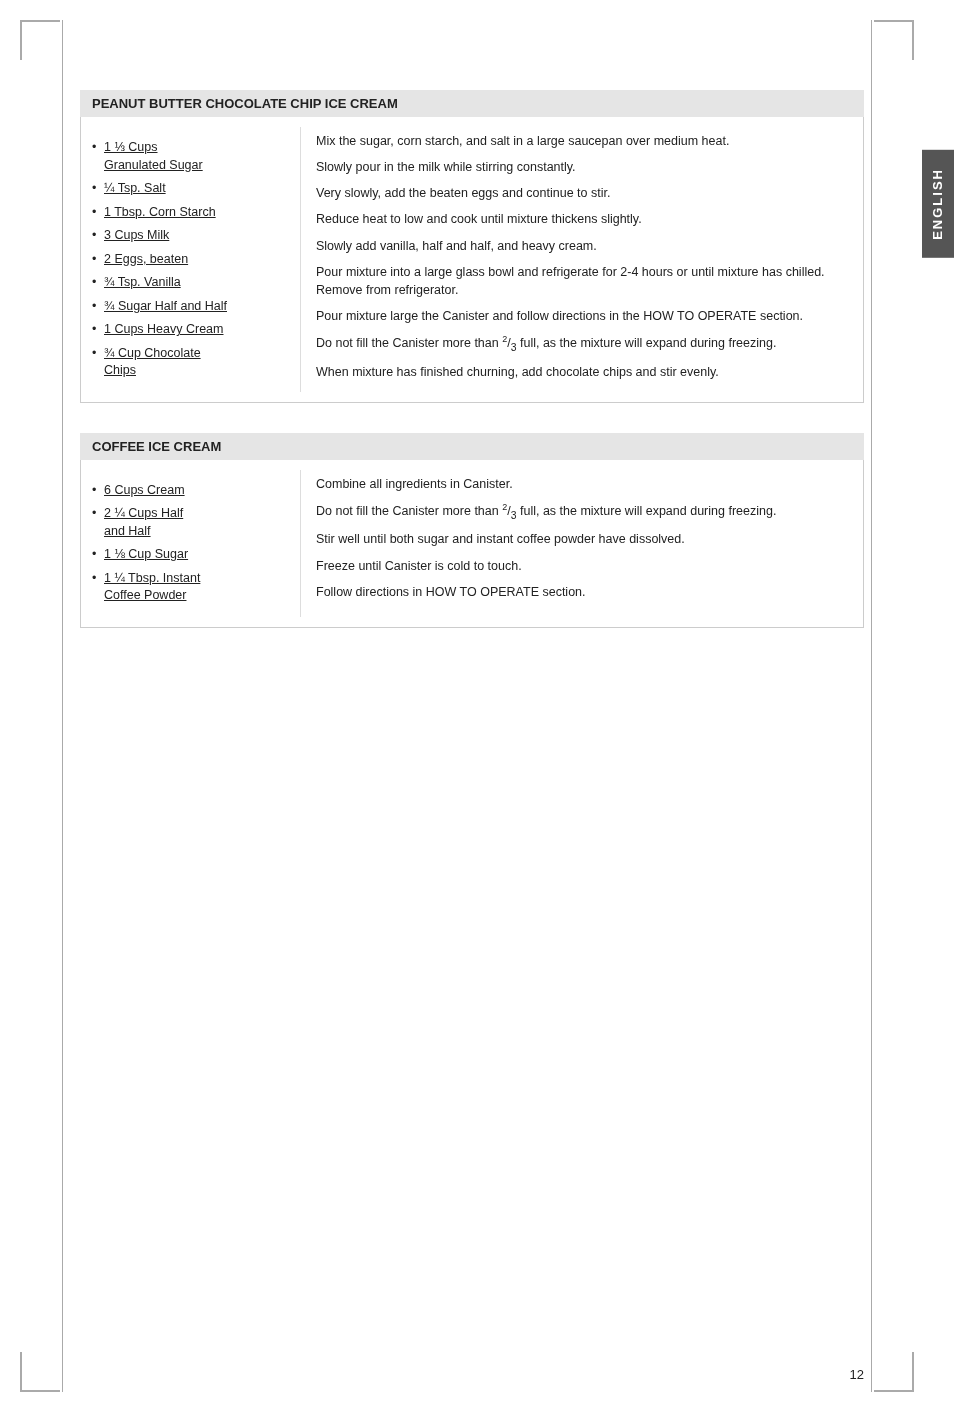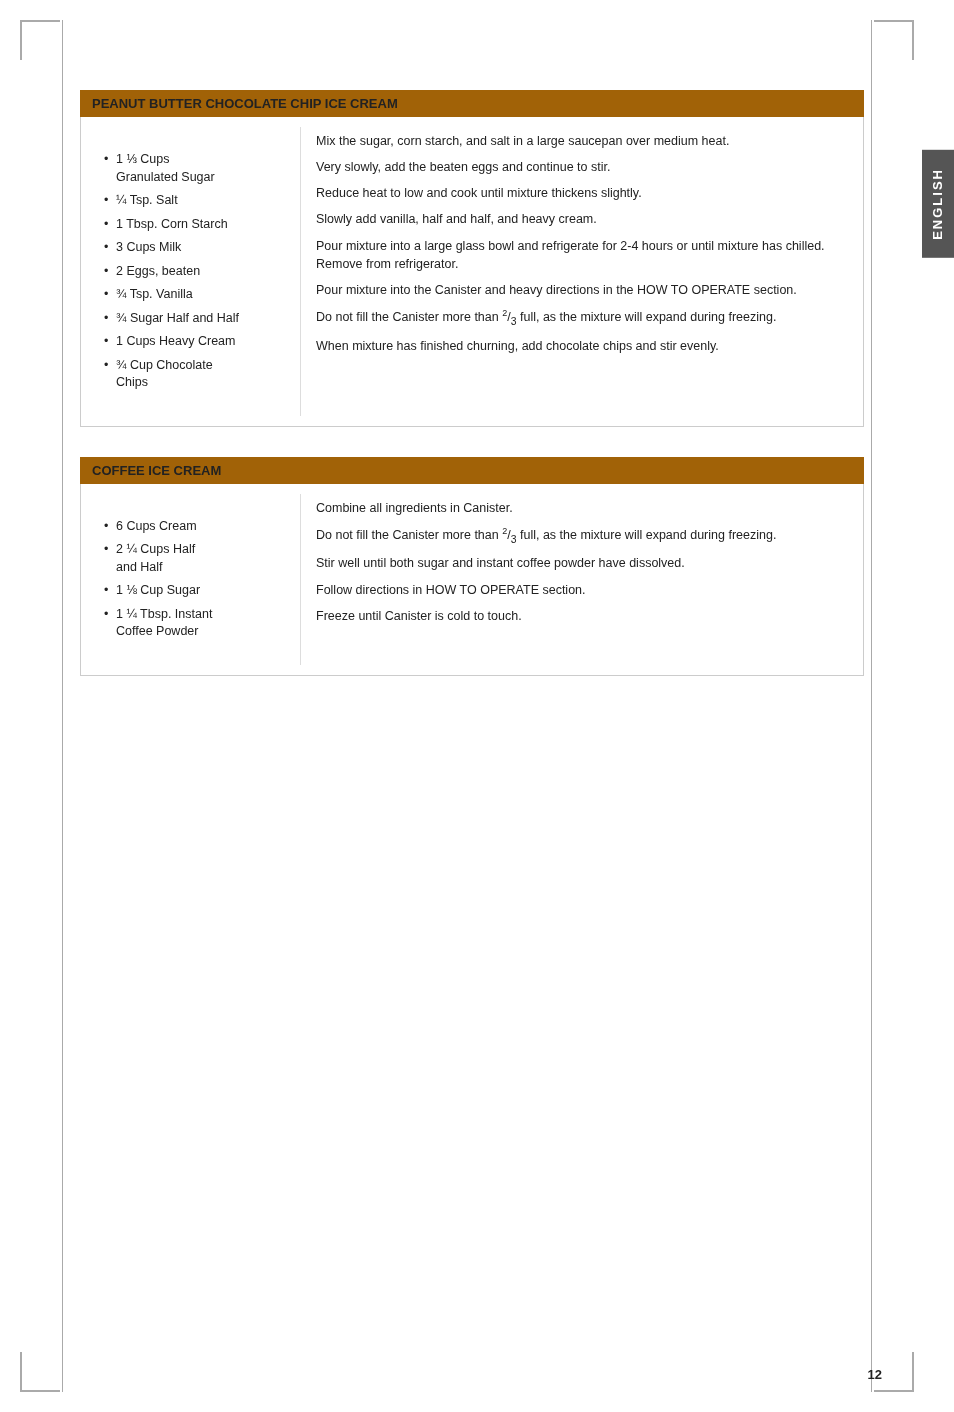--- a/index.html
+++ b/index.html
@@ -99,21 +99,21 @@
       margin: 0 90px 0 80px;
       padding-top: 50px;
     }
 
     
     .recipe-section {
       margin-bottom: 30px;
     }
 
     .recipe-header {
-      background: #a16207;
+      background: #e5e5e5;
       padding: 6px 12px;
       font-weight: bold;
       font-size: 13px;
       margin-bottom: 0;
     }
 
     .recipe-body {
       display: flex;
       padding: 10px 0;
       border: 1px solid #ccc;
@@ -123,21 +123,22 @@
     .ingredients-col {
       width: 220px;
       min-width: 220px;
       padding: 5px 10px 5px 5px;
       border-right: 1px solid #ddd;
     }
 
     .ingredients-col ul {
       list-style: none;
       padding: 0;
-      margin: 16px;
+      margin: 4px;
+      text-decoration: underline;
     }
 
     .ingredients-col ul li {
       padding: 3px 0 3px 14px;
       position: relative;
       font-size: 12.5px;
       line-height: 1.4;
     }
 
     .ingredients-col ul li::before {
@@ -164,23 +165,23 @@
 
     sup {
       font-size: 9px;
       vertical-align: super;
     }
 
     
     .page-number {
       position: absolute;
       bottom: 30px;
-      right: 72px;
-      font-size: 13px;
-      font-weight: bold;
+      right: 90px;
+      font-size: 13px;
+      font-weight: normal;
     }
   </style>
 </head>
 <body>
 
 <div class="page-wrapper">
 
   <div class="border-tl"></div>
   <div class="border-tr"></div>
   <div class="border-bl"></div>
@@ -204,25 +205,26 @@
             <li>3 Cups Milk</li>
             <li>2 Eggs, beaten</li>
             <li>¾ Tsp. Vanilla</li>
             <li>¾ Sugar Half and Half</li>
             <li>1 Cups Heavy Cream</li>
             <li>¾ Cup Chocolate<br>Chips</li>
           </ul>
         </div>
         <div class="instructions-col">
           <p>Mix the sugar, corn starch, and salt in a large saucepan over medium heat.</p>
+          <p>Slowly pour in the milk while stirring constantly.</p>
           <p>Very slowly, add the beaten eggs and continue to stir.</p>
           <p>Reduce heat to low and cook until mixture thickens slightly.</p>
           <p>Slowly add vanilla, half and half, and heavy cream.</p>
           <p>Pour mixture into a large glass bowl and refrigerate for 2-4 hours or until mixture has chilled. Remove from refrigerator.</p>
-          <p>Pour mixture into the Canister and heavy directions in the HOW TO OPERATE section.</p>
+          <p>Pour mixture large the Canister and follow directions in the HOW TO OPERATE section.</p>
           <p>Do not fill the Canister more than <sup>2</sup>/<sub>3</sub> full, as the mixture will expand during freezing.</p>
           <p>When mixture has finished churning, add chocolate chips and stir evenly.</p>
         </div>
       </div>
     </div>
 
     <div class="recipe-section">
       <div class="recipe-header">COFFEE ICE CREAM</div>
       <div class="recipe-body">
         <div class="ingredients-col">
@@ -230,22 +232,22 @@
             <li>6 Cups Cream</li>
             <li>2 ¼ Cups Half<br>and Half</li>
             <li>1 ⅛ Cup Sugar</li>
             <li>1 ¼ Tbsp. Instant<br>Coffee Powder</li>
           </ul>
         </div>
         <div class="instructions-col">
           <p>Combine all ingredients in Canister.</p>
           <p>Do not fill the Canister more than <sup>2</sup>/<sub>3</sub> full, as the mixture will expand during freezing.</p>
           <p>Stir well until both sugar and instant coffee powder have dissolved.</p>
+          <p>Freeze until Canister is cold to touch.</p>
           <p>Follow directions in HOW TO OPERATE section.</p>
-          <p>Freeze until Canister is cold to touch.</p>
         </div>
       </div>
     </div>
 
   </div>
 
   <div class="page-number">12</div>
 
 </div>
 

